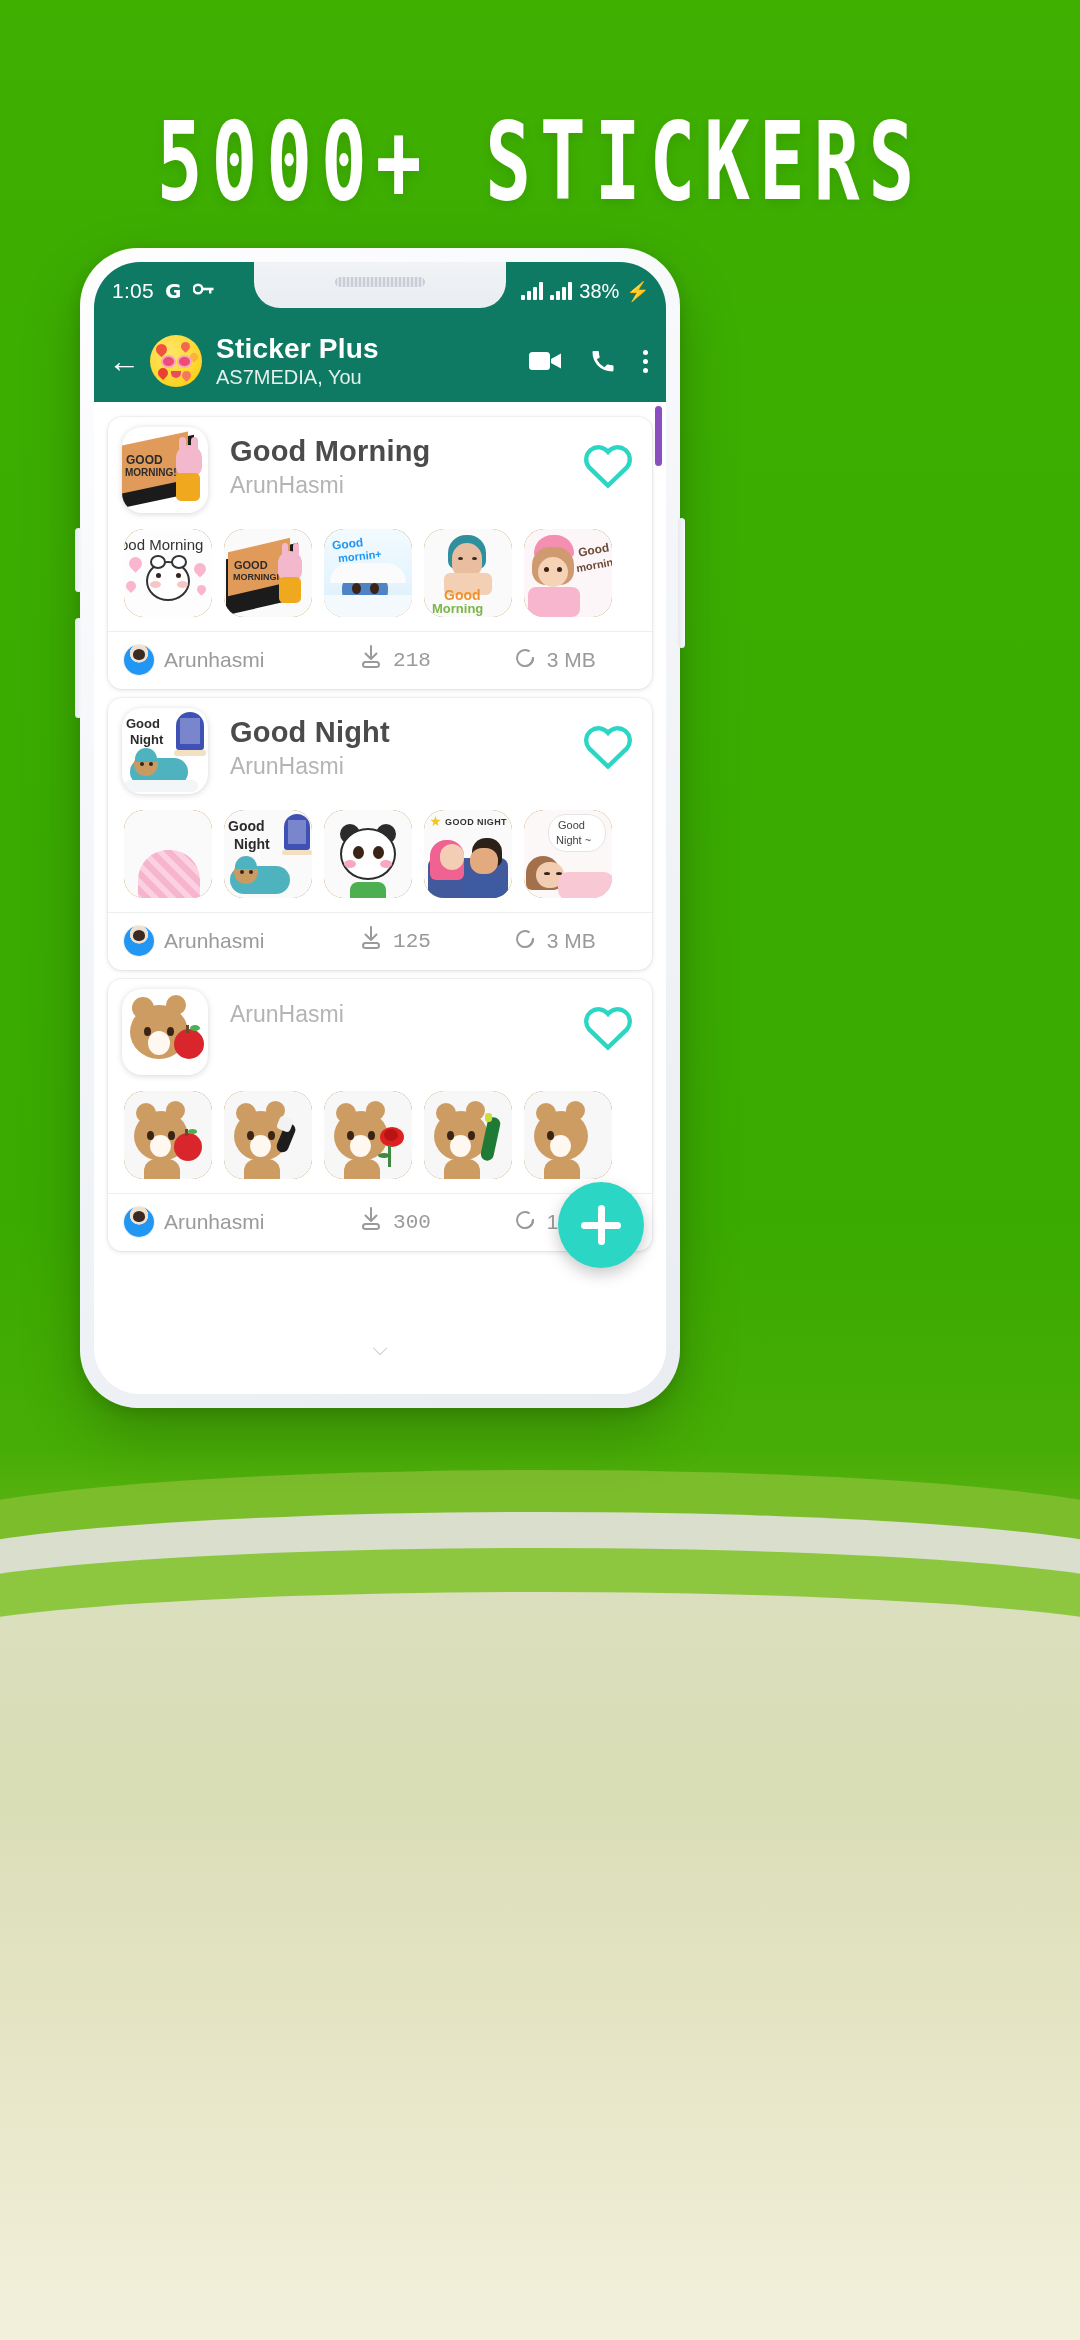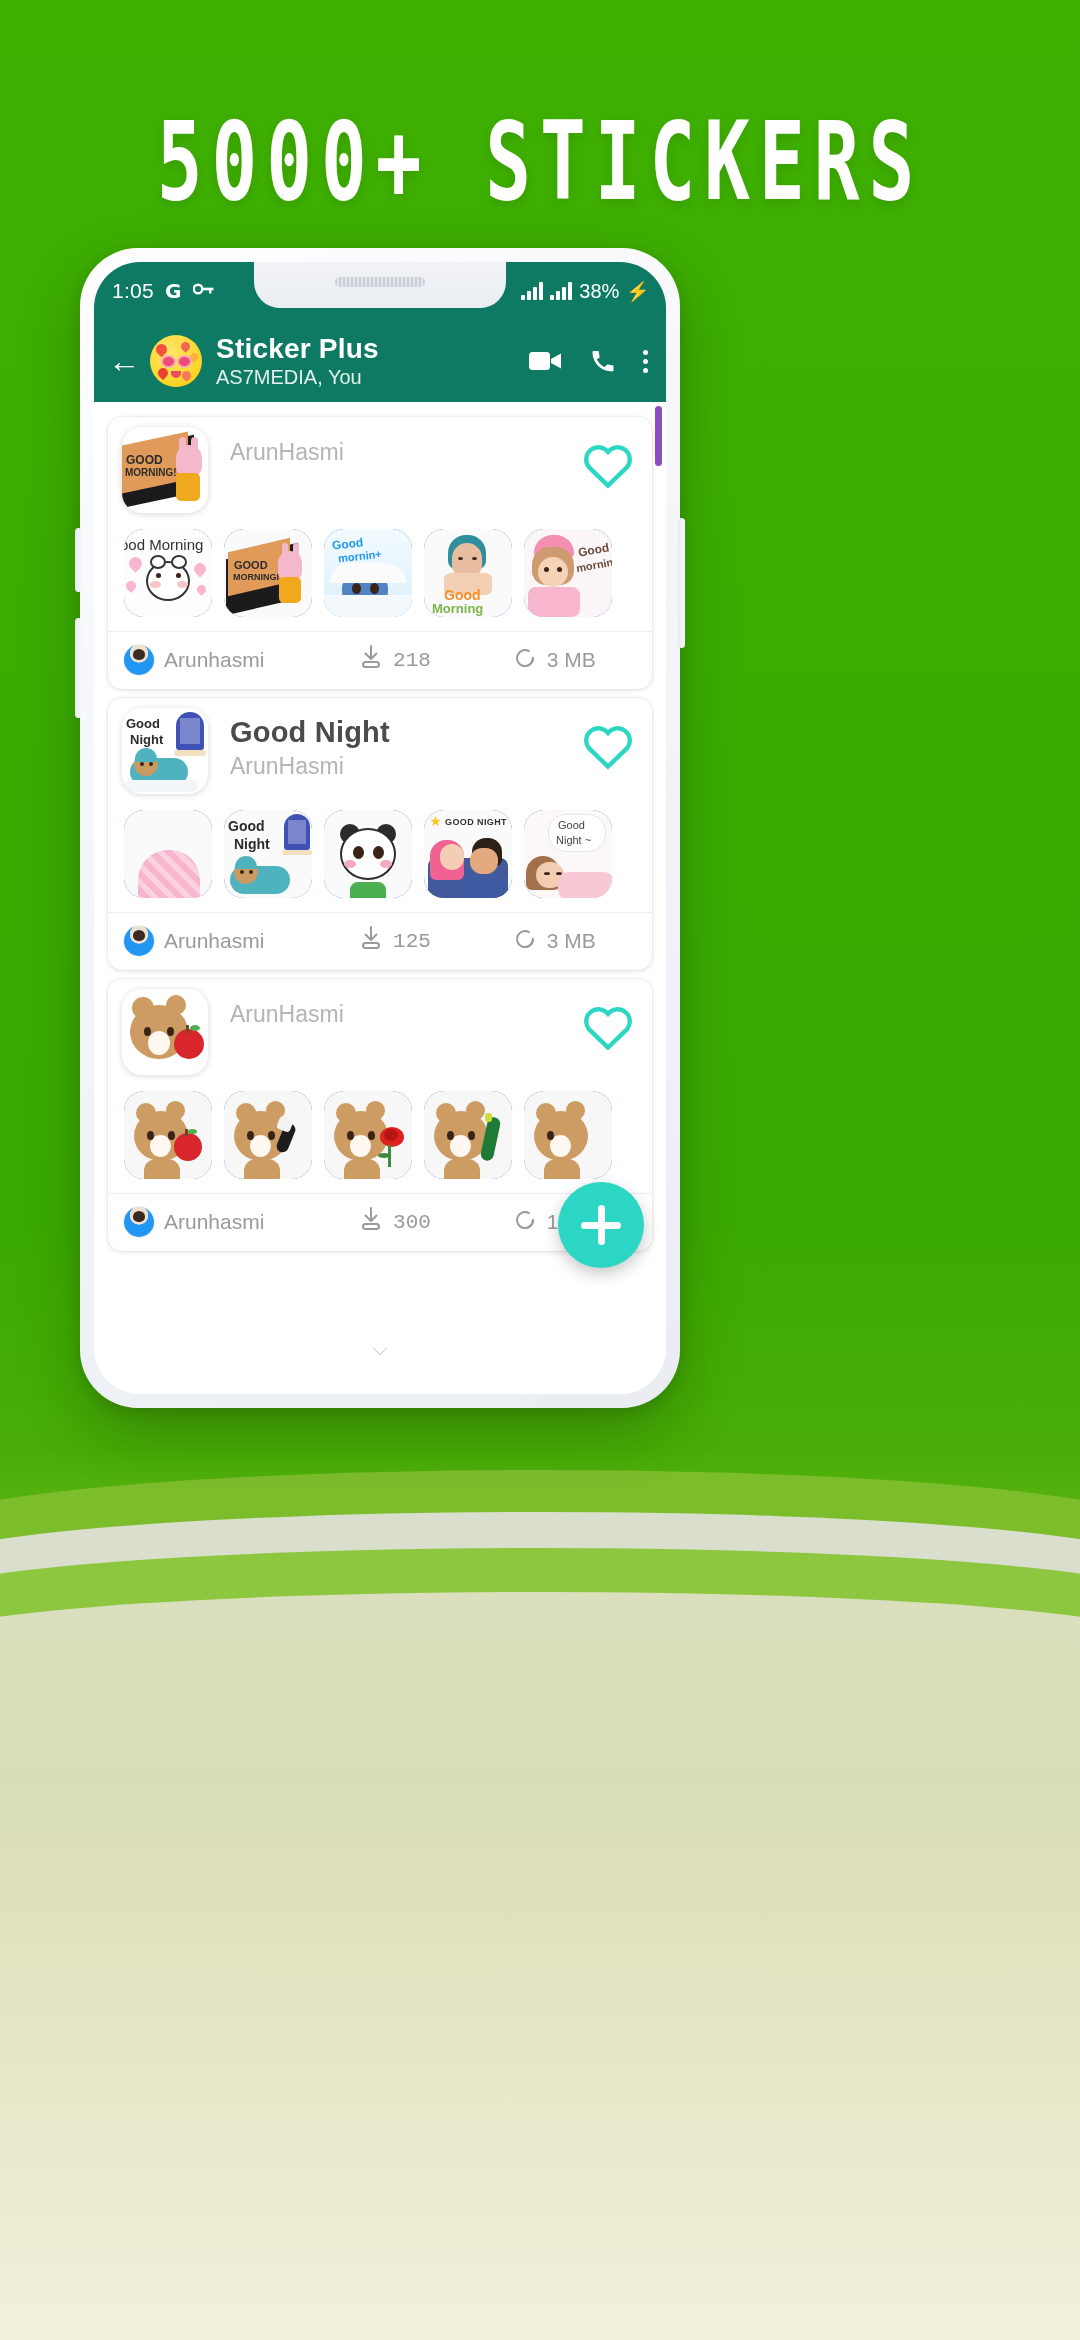--- a/index.html
+++ b/index.html
@@ -188,21 +188,21 @@
   }
   .pack-meta { margin-left: 22px; padding-top: 4px; flex: 1 1 auto; min-width: 0;}
   .pack-name { font-size: 29px; font-weight: 700; color: #4b4b4b; letter-spacing: .2px;
                white-space: nowrap; overflow: hidden; text-overflow: ellipsis; }
   .pack-author { font-size: 23px; color: #b4b4b4; margin-top: 4px; }
   .heart { flex: 0 0 auto; margin: 10px 2px 0 0; }
 
   .sticker-row { display: flex; gap: 12px; padding: 8px 14px 14px 16px; }
   .sticker {
     width: 88px; height: 88px; border-radius: 20px;
-    background: #1d4ed8;
+    background: #a16207;
     position: relative; overflow: hidden; flex: 0 0 auto;
   }
   .card-foot {
     display: flex; align-items: center;
     border-top: 1px solid #eeeeee;
     padding: 12px 16px 13px 16px;
   }
   .foot-item { display: flex; align-items: center; gap: 10px; color: #9a9a9a; font-size: 21px; }
   .foot-item.author { width: 42%; }
   .foot-item.dl { width: 32%; justify-content: flex-start; padding-left: 20px; font-family: Liberation Mono, monospace;}
@@ -348,20 +348,21 @@
               <div style="position:absolute;left:-4px;top:12px;width:70px;height:48px;background:#e09a5a;transform:skewY(-12deg)"></div>
               <div class="lbl" style="left:4px;top:26px;font-size:12px;">GOOD</div>
               <div class="lbl" style="left:3px;top:40px;font-size:10px;">MORNING!</div>
               <div style="position:absolute;right:6px;top:18px;width:26px;height:32px;border-radius:13px 13px 10px 10px;background:#f4b8cd"></div>
               <div style="position:absolute;right:10px;top:10px;width:7px;height:14px;border-radius:4px;background:#f4b8cd"></div>
               <div style="position:absolute;right:22px;top:10px;width:7px;height:14px;border-radius:4px;background:#f4b8cd"></div>
               <div style="position:absolute;right:8px;top:46px;width:24px;height:28px;border-radius:5px;background:#f0a81f"></div>
             </div>
           </div>
           <div class="pack-meta">
+            <div class="pack-name">Good Morning</div>
             <div class="pack-author">ArunHasmi</div>
           </div>
           <span class="heart">
             <svg width="52" height="48" viewBox="0 0 24 22">
                 <path d="M12 20.5 3.2 12A5.3 5.3 0 1112 4.9 5.3 5.3 0 1120.8 12Z" fill="none" stroke="#2bd6c4" stroke-width="2"></path>
               </svg>
           </span>
         </div>
         <div class="sticker-row">
           <div class="sticker">

